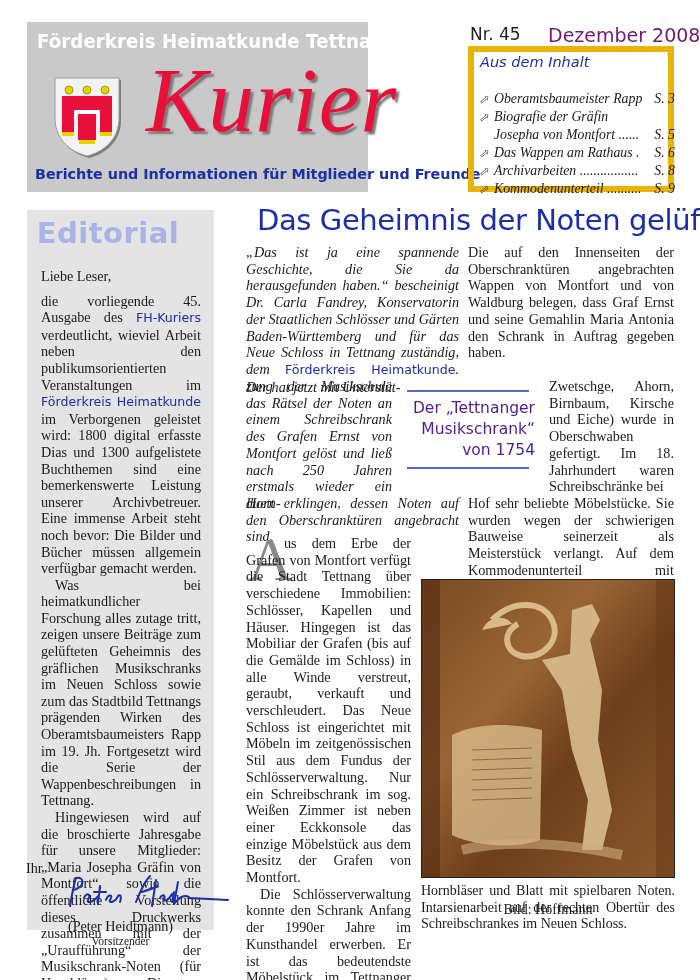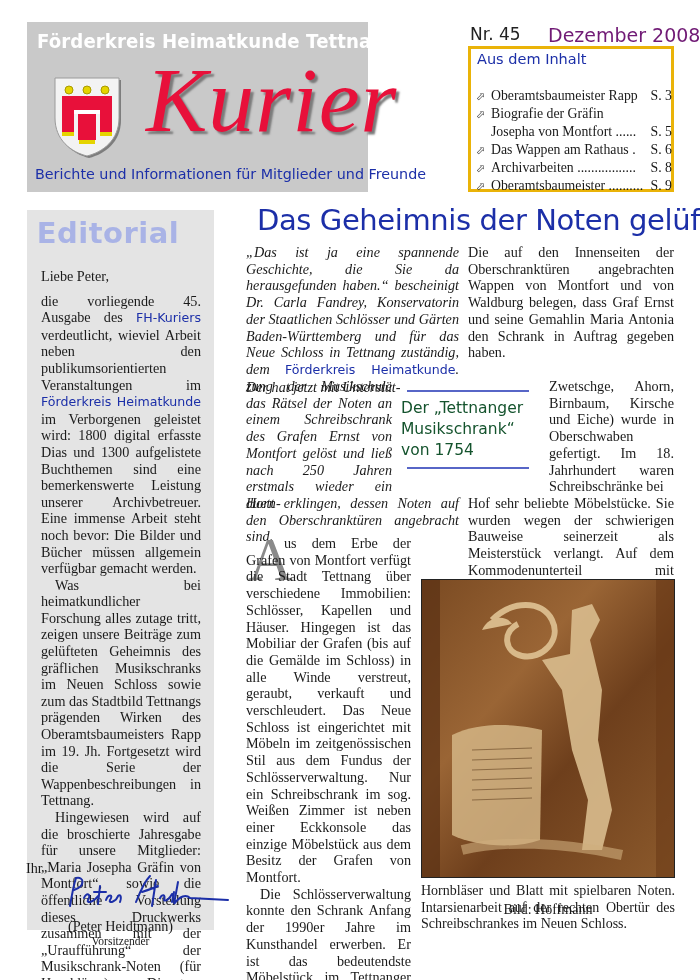--- a/index.html
+++ b/index.html
@@ -7,26 +7,26 @@
          font-family:"Liberation Serif", serif; color:#1a1a1a; }
   .abs { position:absolute; }
 
   
   .masthead { left:27px; top:22px; width:341px; height:170px; background:#c9c9c9; }
   .mast-org { left:10px; top:8px; width:410px; font-family:"DejaVu Sans", sans-serif; font-weight:bold;
               font-size:19.5px; color:#ffffff; letter-spacing:0.1px; white-space:nowrap; transform:scaleX(0.93); transform-origin:left top; }
   .crest { left:24px; top:52px; width:72px; height:84px; }
   .mast-title { left:119px; top:32px; font-family:"Liberation Serif", serif; font-size:92px; color:#e8103a;
                 text-shadow:3px 3px 2px #7a7a7a; letter-spacing:1px; line-height:1; white-space:nowrap; font-style:italic; }
-  .mast-sub { left:8px; top:144px; font-family:"DejaVu Sans", sans-serif; font-size:14.3px; color:#1c2fa8; white-space:nowrap; }
+  .mast-sub { left:8px; top:144px; font-family:"DejaVu Sans", sans-serif; font-size:14.3px; color:#1c2fa8; white-space:nowrap;font-weight:bold; }
 
   
   .issue-no { left:470px; top:24px; font-family:"DejaVu Sans", sans-serif; font-size:17px; color:#222; }
   .issue-date { left:548px; top:24px; font-family:"DejaVu Sans", sans-serif; font-size:19px; color:#701a75; white-space:nowrap; }
-  .toc { left:468px; top:46px; width:206px; height:146px; border:3px solid #eab308; box-sizing:border-box; }
+  .toc { left:468px; top:46px; width:206px; height:146px; border:6px solid #eab308; box-sizing:border-box;font-style:italic; }
   .toc-title { left:6px; top:2px; font-family:"DejaVu Sans", sans-serif; font-size:14.5px; color:#1c2fa8; }
   .toc-row { position:absolute; left:5px; width:196px; font-size:13.8px; white-space:nowrap; line-height:18px; }
   .toc-row .arrow { display:inline-block; width:15px; font-size:11px; color:#333; }
   .toc-row .pg { position:absolute; right:0; top:0; }
 
   
   .editorial { left:27px; top:210px; width:187px; height:720px; background:#e4e4e4; }
   .ed-title { left:0; top:6px; width:162px; text-align:center; font-family:"DejaVu Sans", sans-serif; font-weight:bold;
               font-size:29px; color:#a9b3e6; letter-spacing:0.5px; }
   .ed-body { left:14px; top:58px; width:160px; font-size:14.2px; line-height:16.6px; text-align:justify; }
@@ -46,22 +46,22 @@
   .lead { left:246px; top:244px; width:213px; font-style:italic; }
   .lead-narrow { left:246px; top:378px; width:146px; font-style:italic; }
   .lead-tail { left:246px; top:495px; width:213px; font-style:italic; }
   .col2a { left:468px; top:244px; width:206px; }
   .col2b { left:549px; top:378px; width:125px; }
   .col2c { left:468px; top:495px; width:206px; }
 
   .pullquote { left:401px; top:390px; width:132px; height:79px; }
   .pq-rule-top { left:6px; top:0; width:122px; height:2px; background:#5766c7; }
   .pq-rule-bot { left:6px; top:77px; width:122px; height:2px; background:#5766c7; }
-  .pq-text { left:0; top:8px; width:134px; text-align:left; font-family:"DejaVu Sans", sans-serif; font-size:15.5px;
-             line-height:21px; color:#14532d; }
+  .pq-text { left:0; top:8px; width:134px; text-align:right; font-family:"DejaVu Sans", sans-serif; font-size:15.5px;
+             line-height:21px; color:#4c1d95; }
 
   .dropcap { left:248px; top:528px; font-size:62px; color:#8a8a8a; line-height:1; font-family:"Liberation Serif", serif; }
   .body1 { left:246px; top:535px; width:165px; }
 
   .photo { left:421px; top:579px; width:254px; height:299px; border:1px solid #222; box-sizing:border-box; overflow:hidden; }
   .caption { left:421px; top:883px; width:254px; font-size:14px; line-height:16.6px; text-align:justify; }
   .credit { left:421px; top:902px; width:254px; text-align:center; font-size:14px; }
 </style>
 </head>
 <body>
@@ -89,27 +89,27 @@
 
 <div class="abs issue-no">Nr. 45</div>
 <div class="abs issue-date">Dezember 2008</div>
 <div class="abs toc">
   <div class="abs toc-title">Aus dem Inhalt</div>
   <div class="toc-row" style="top:38px"><span class="arrow">⬀</span><span>Oberamtsbaumeister Rapp</span><span class="pg">S. 3</span></div>
   <div class="toc-row" style="top:56px"><span class="arrow">⬀</span><span>Biografie der Gräfin</span><span class="pg"></span></div>
   <div class="toc-row" style="top:74px"><span class="arrow"></span><span>Josepha von Montfort ......</span><span class="pg">S. 5</span></div>
   <div class="toc-row" style="top:92px"><span class="arrow">⬀</span><span>Das Wappen am Rathaus .</span><span class="pg">S. 6</span></div>
   <div class="toc-row" style="top:110px"><span class="arrow">⬀</span><span>Archivarbeiten .................</span><span class="pg">S. 8</span></div>
-  <div class="toc-row" style="top:128px"><span class="arrow">⬀</span><span>Oberamtsbaumeister ..........</span><span class="pg">S. 9</span></div>
+  <div class="toc-row" style="top:128px"><span class="arrow">⬀</span><span>Kommodenunterteil ..........</span><span class="pg">S. 9</span></div>
 </div>
 
 <div class="abs editorial">
   <div class="abs ed-title">Editorial</div>
   <div class="abs ed-body">
-    <p class="greet">Liebe Peter,</p>
+    <p class="greet">Liebe Leser,</p>
     <p><span>die vorliegende 45. Ausgabe des </span><span class="blue">FH-Kuriers</span><span> verdeutlicht, wieviel Arbeit neben den publikumsorientierten Veranstaltungen im </span><span class="blue">Förderkreis Heimatkunde</span><span> im Verborgenen geleistet wird: 1800 digital erfasste Dias und 1300 aufgelistete Buchthemen sind eine bemerkenswerte Leistung unserer Archivbetreuer. Eine immense Arbeit steht noch bevor: Die Bilder und Bücher müssen allgemein verfügbar gemacht werden.</span></p>
     <p class="ind">Was bei heimatkundlicher Forschung alles zutage tritt, zeigen unsere Beiträge zum gelüfteten Geheimnis des gräflichen Musikschranks im Neuen Schloss sowie zum das Stadtbild Tettnangs prägenden Wirken des Oberamtsbaumeisters Rapp im 19. Jh. Fortgesetzt wird die Serie der Wappenbeschreibungen in Tettnang.</p>
     <p class="ind">Hingewiesen wird auf die broschierte Jahresgabe für unsere Mitglieder: „Maria Josepha Gräfin von Montfort“, sowie die öffentliche Vorstellung dieses Druckwerks zusammen mit der „Uraufführung“ der Musikschrank-Noten (für Hornbläser) am Dienstag, 9. Dezember, um 19 Uhr im Bacchussaal des Neuen Schlosses. Hierzu laden wir herzlich ein.</p>
   </div>
 </div>
 <div class="abs sig-ihr">Ihr</div>
 <svg class="abs signature" viewBox="0 0 170 44">
   <path d="M8 34 C10 22 12 12 14 6 M14 6 C22 4 24 14 12 18 M22 26 C24 20 30 22 26 28 C24 32 32 30 36 24 M38 14 L36 32 M32 20 L44 20 M44 28 C46 22 52 22 48 28 C46 32 54 30 56 24 C58 22 60 24 58 30" stroke="#1c2fa8" stroke-width="2" fill="none" stroke-linecap="round"></path>
   <path d="M74 30 C78 20 84 8 88 4 M80 20 C86 18 92 16 96 14 M94 8 L90 34 M98 26 C100 22 104 22 102 28 C104 30 108 26 110 22 M112 20 L110 30 M116 10 L112 32 C118 24 124 22 128 26 L166 28" stroke="#1c2fa8" stroke-width="2" fill="none" stroke-linecap="round"></path>
 </svg>

